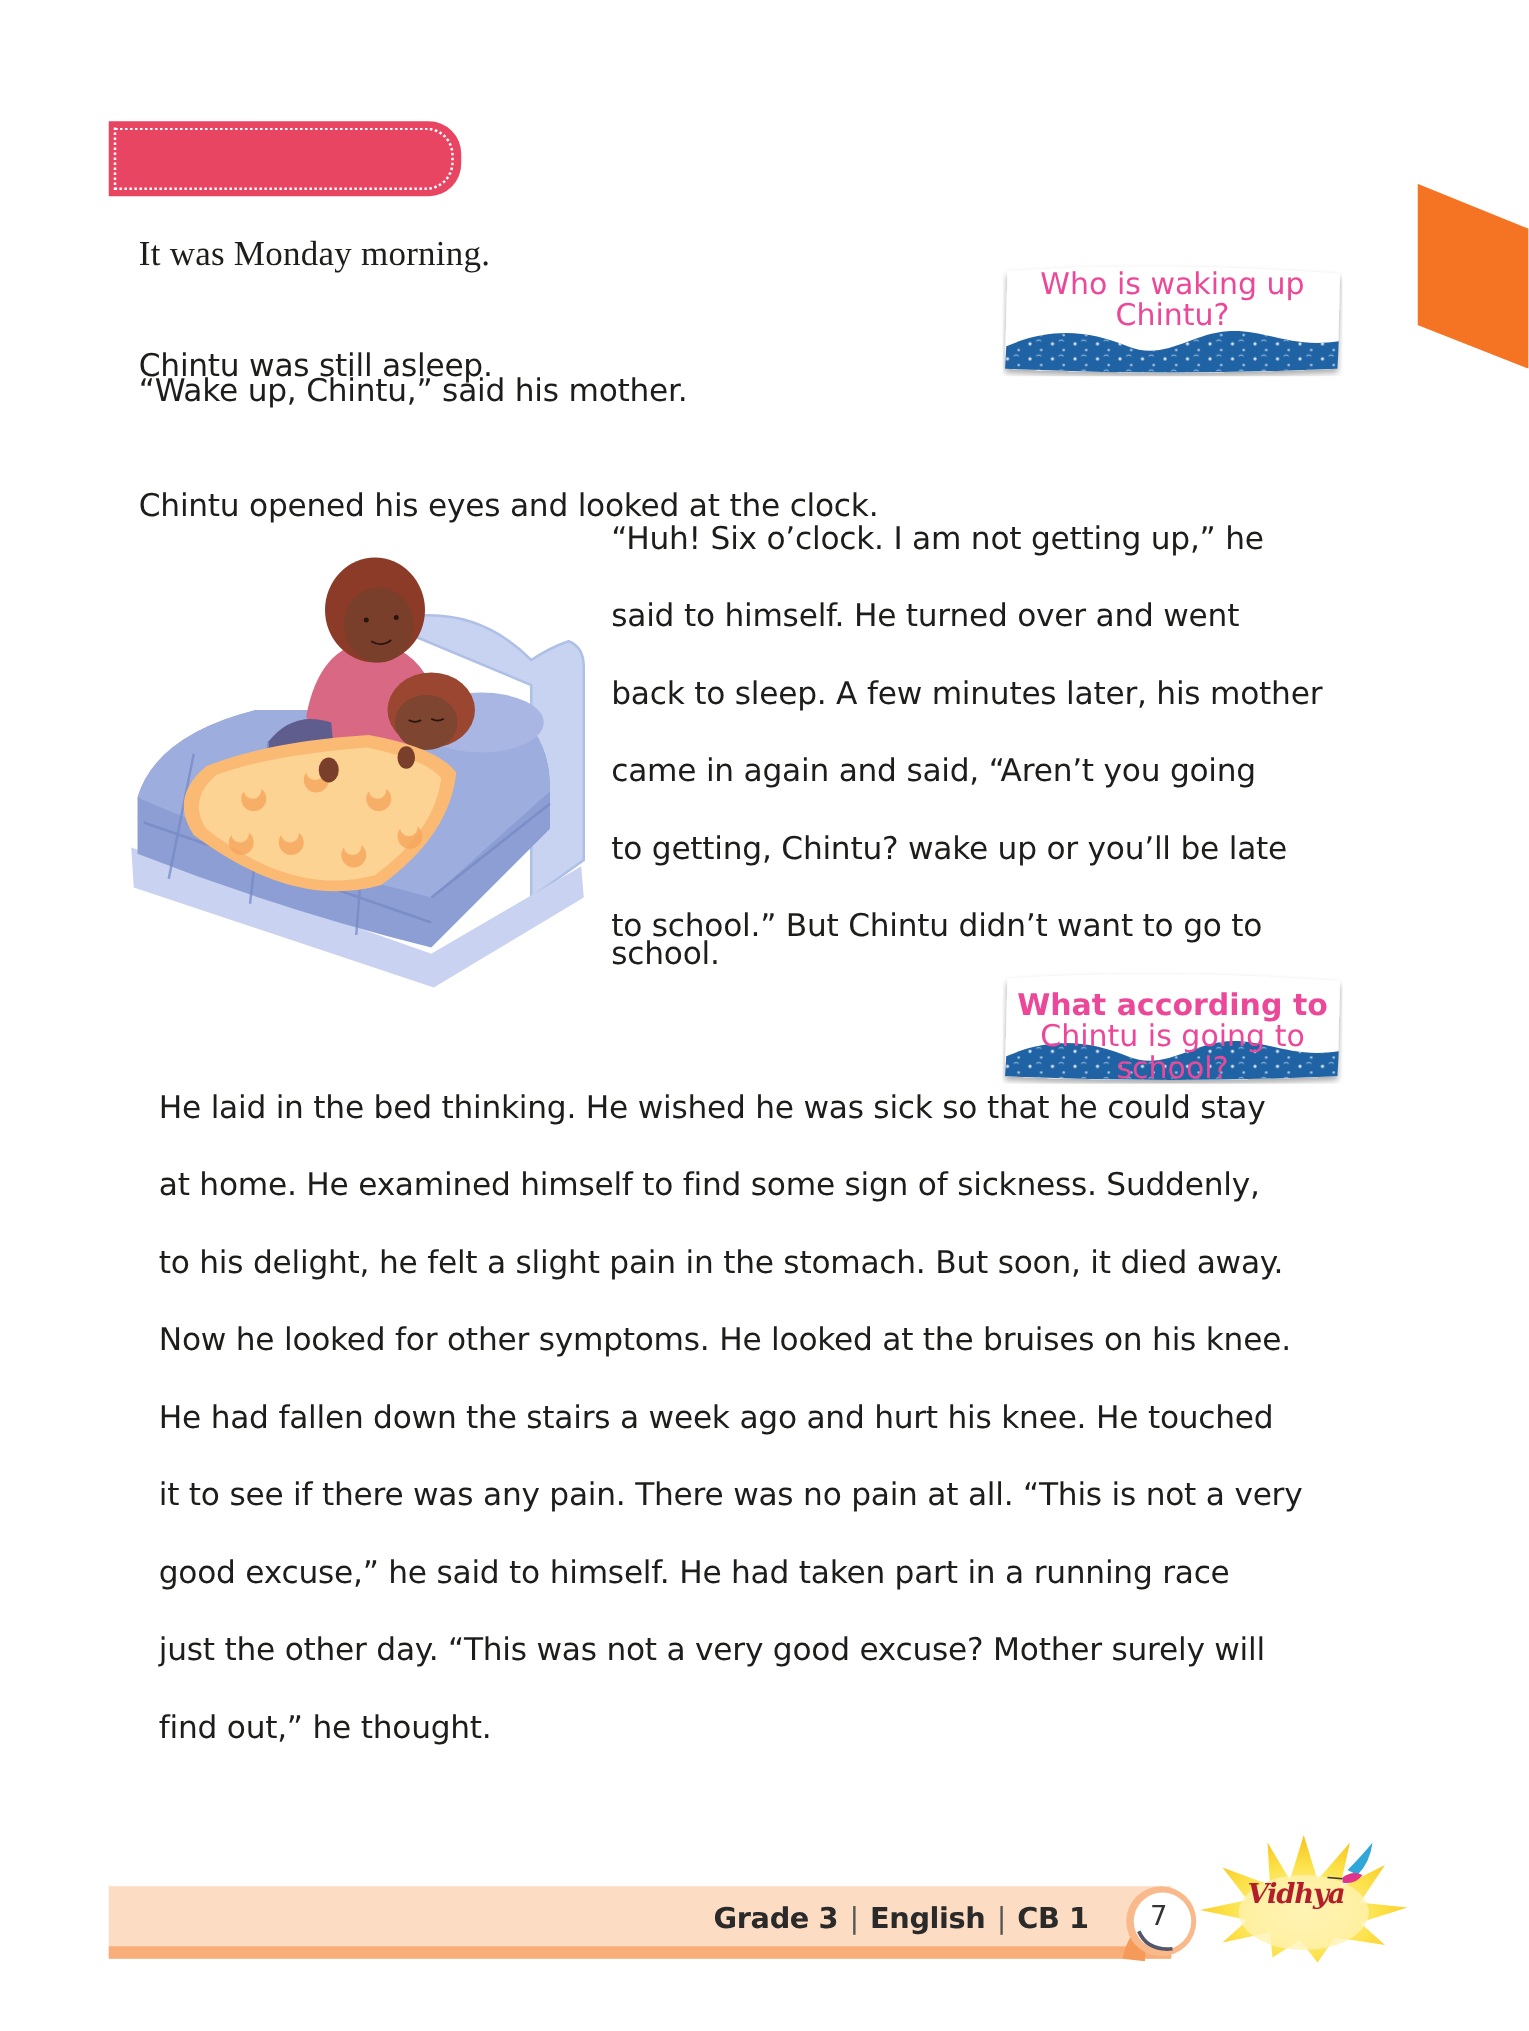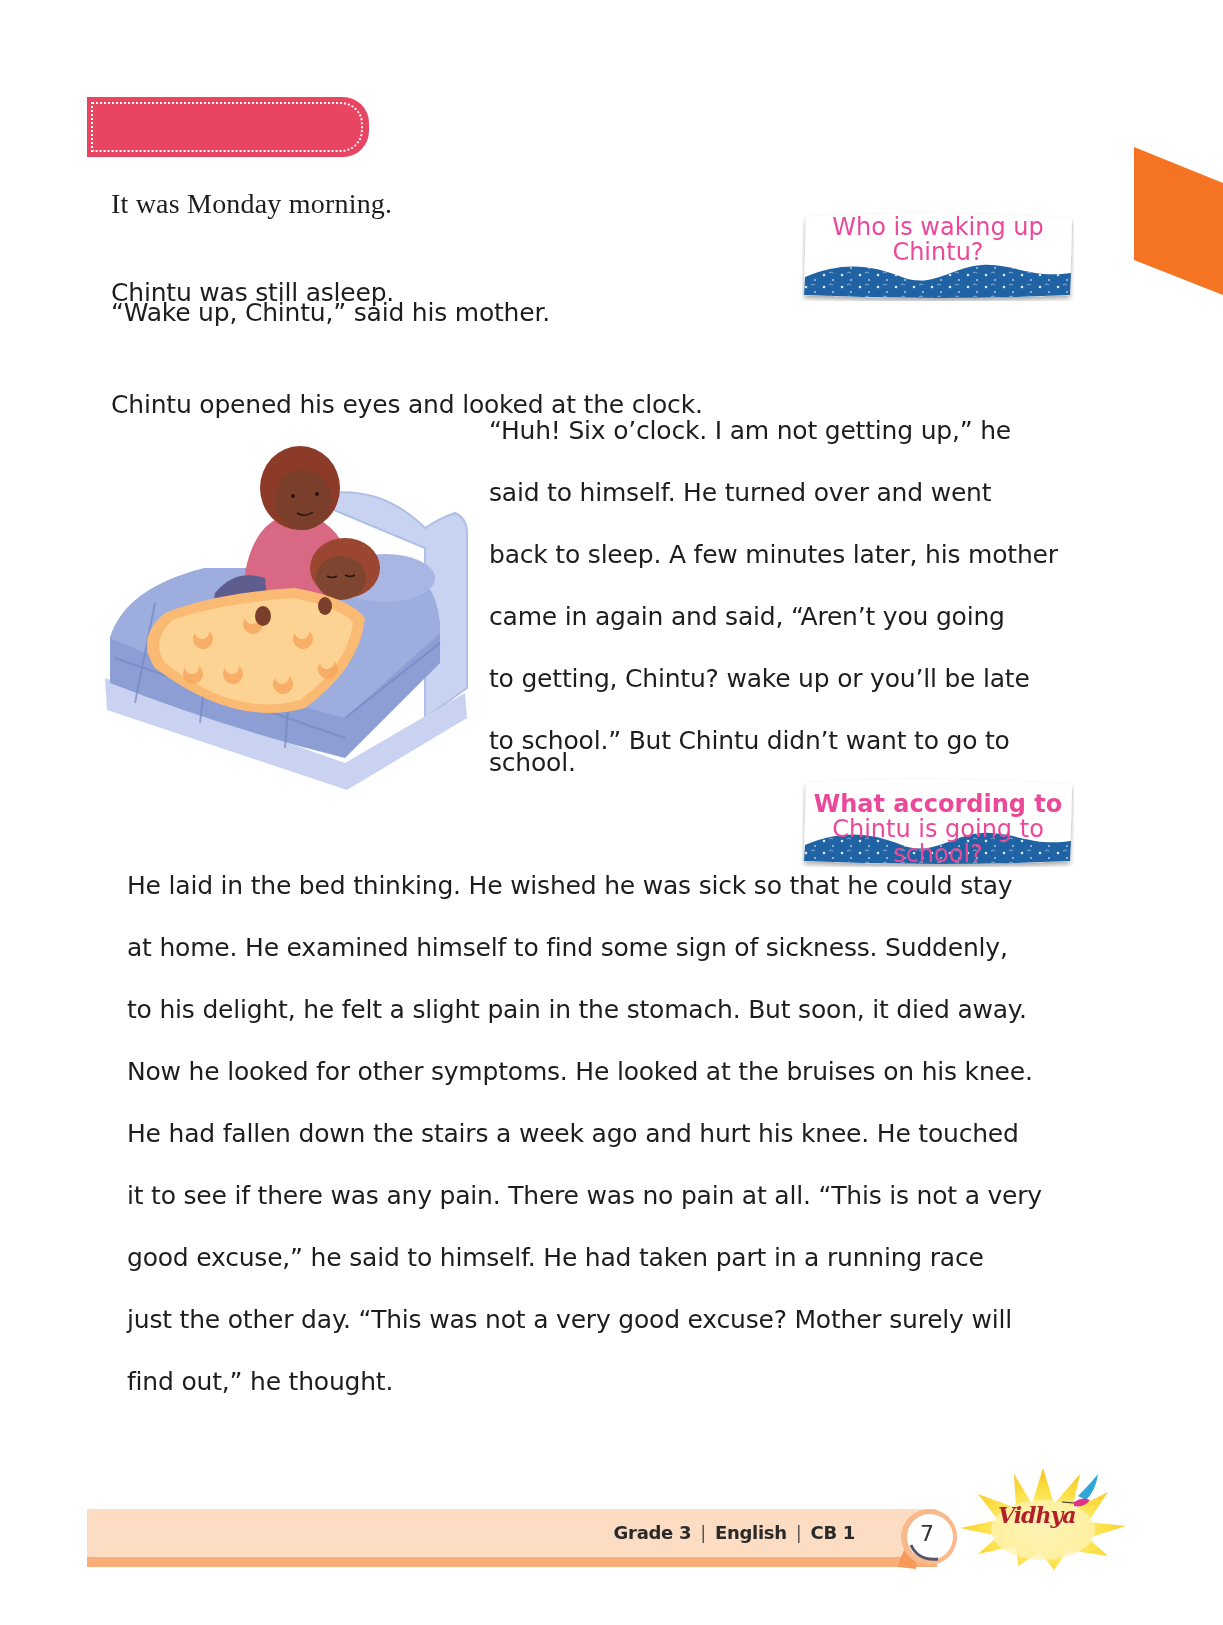--- a/index.html
+++ b/index.html
@@ -30,21 +30,21 @@
   .callout svg { position:absolute; left:0; top:0; }
   .callout .q { position:absolute; left:0; right:0; text-align:center; font-size:24px;
            line-height:25px; font-family:"DejaVu Sans", sans-serif; color:#ec4899; }
 
   
   .illus { left:95px; top:418px; width:380px; height:392px; }
 
   
   .footer-band { left:87px; top:1509px; width:850px; height:58px; background:#FCDCC2; }
   .footer-strip { left:87px; top:1557px; width:850px; height:10px; background:#F9AE7A; }
-  .footer-text { right:368px; top:1522px; font-size:18px; font-weight:bold; color:#2a2a2a;
+  .footer-text { right:352px; top:1522px; font-size:23px; font-weight:bold; color:#2a2a2a;
            font-family:"DejaVu Sans", sans-serif; white-space:nowrap; letter-spacing:-0.3px; }
   .footer-text .sep { font-weight:normal; color:#555; margin:0 9px; }
   .page-circle { left:896px; top:1507px; width:62px; height:62px; }
   .page-num { position:absolute; left:0; top:14px; width:62px; text-align:center; font-size:22px;
            color:#333; font-family:"DejaVu Sans", sans-serif; }
   .logo { left:958px; top:1466px; width:170px; height:106px; }
   .logo .word { position:absolute; left:40px; top:36px; font-family:"DejaVu Serif", serif;
            font-style:italic; font-weight:bold; font-size:22px; color:#B21F2A; letter-spacing:-1px; }
 </style>
 </head>

